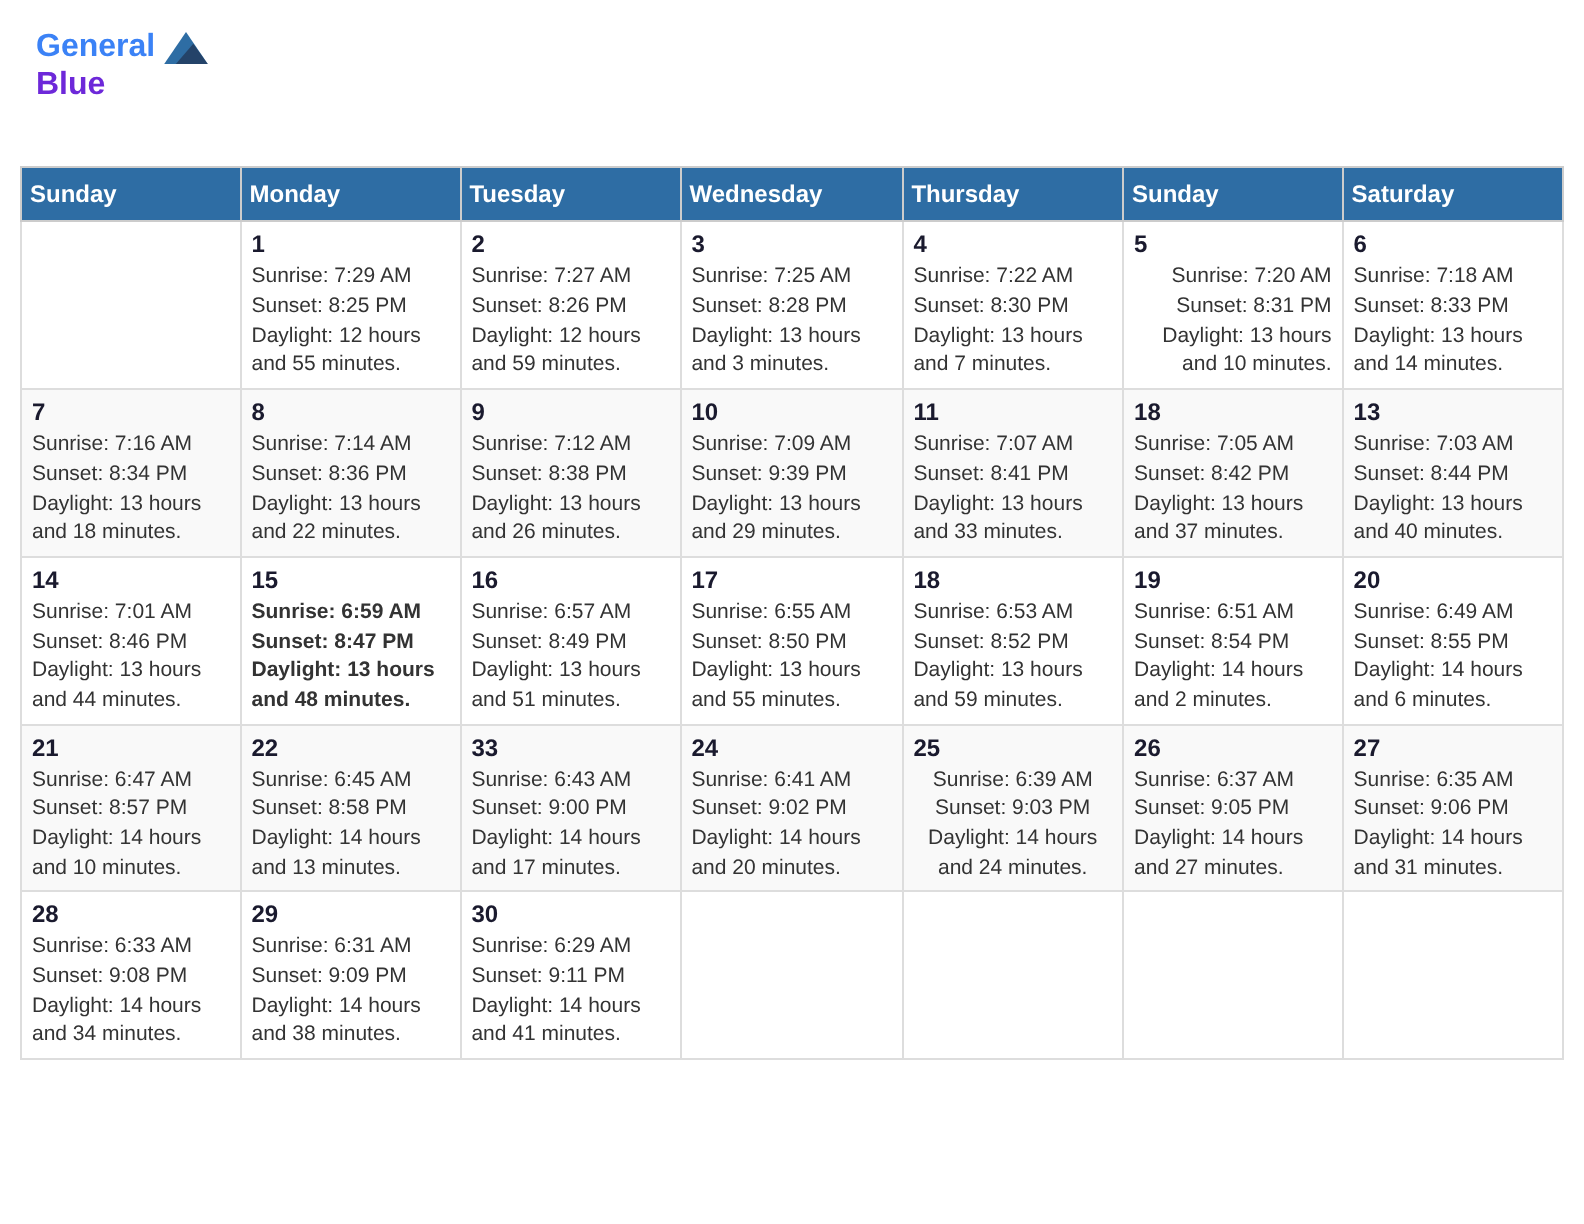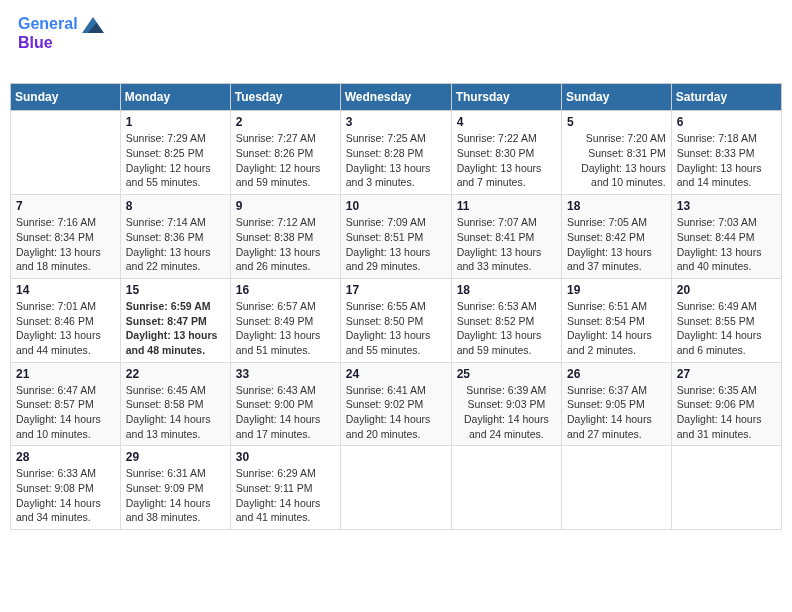--- a/index.html
+++ b/index.html
@@ -172,21 +172,21 @@
         <td>
           <div class="day-number">9</div>
           <div class="day-info" style="white-space: pre-line;">Sunrise: 7:12 AM
 Sunset: 8:38 PM
 Daylight: 13 hours
 and 26 minutes.</div>
         </td>
         <td>
           <div class="day-number">10</div>
           <div class="day-info" style="white-space: pre-line;">Sunrise: 7:09 AM
-Sunset: 8:51 PM
+Sunset: 9:39 PM
 Daylight: 13 hours
 and 29 minutes.</div>
         </td>
         <td>
           <div class="day-number">11</div>
           <div class="day-info" style="white-space: pre-line;">Sunrise: 7:07 AM
 Sunset: 8:41 PM
 Daylight: 13 hours
 and 33 minutes.</div>
         </td>

